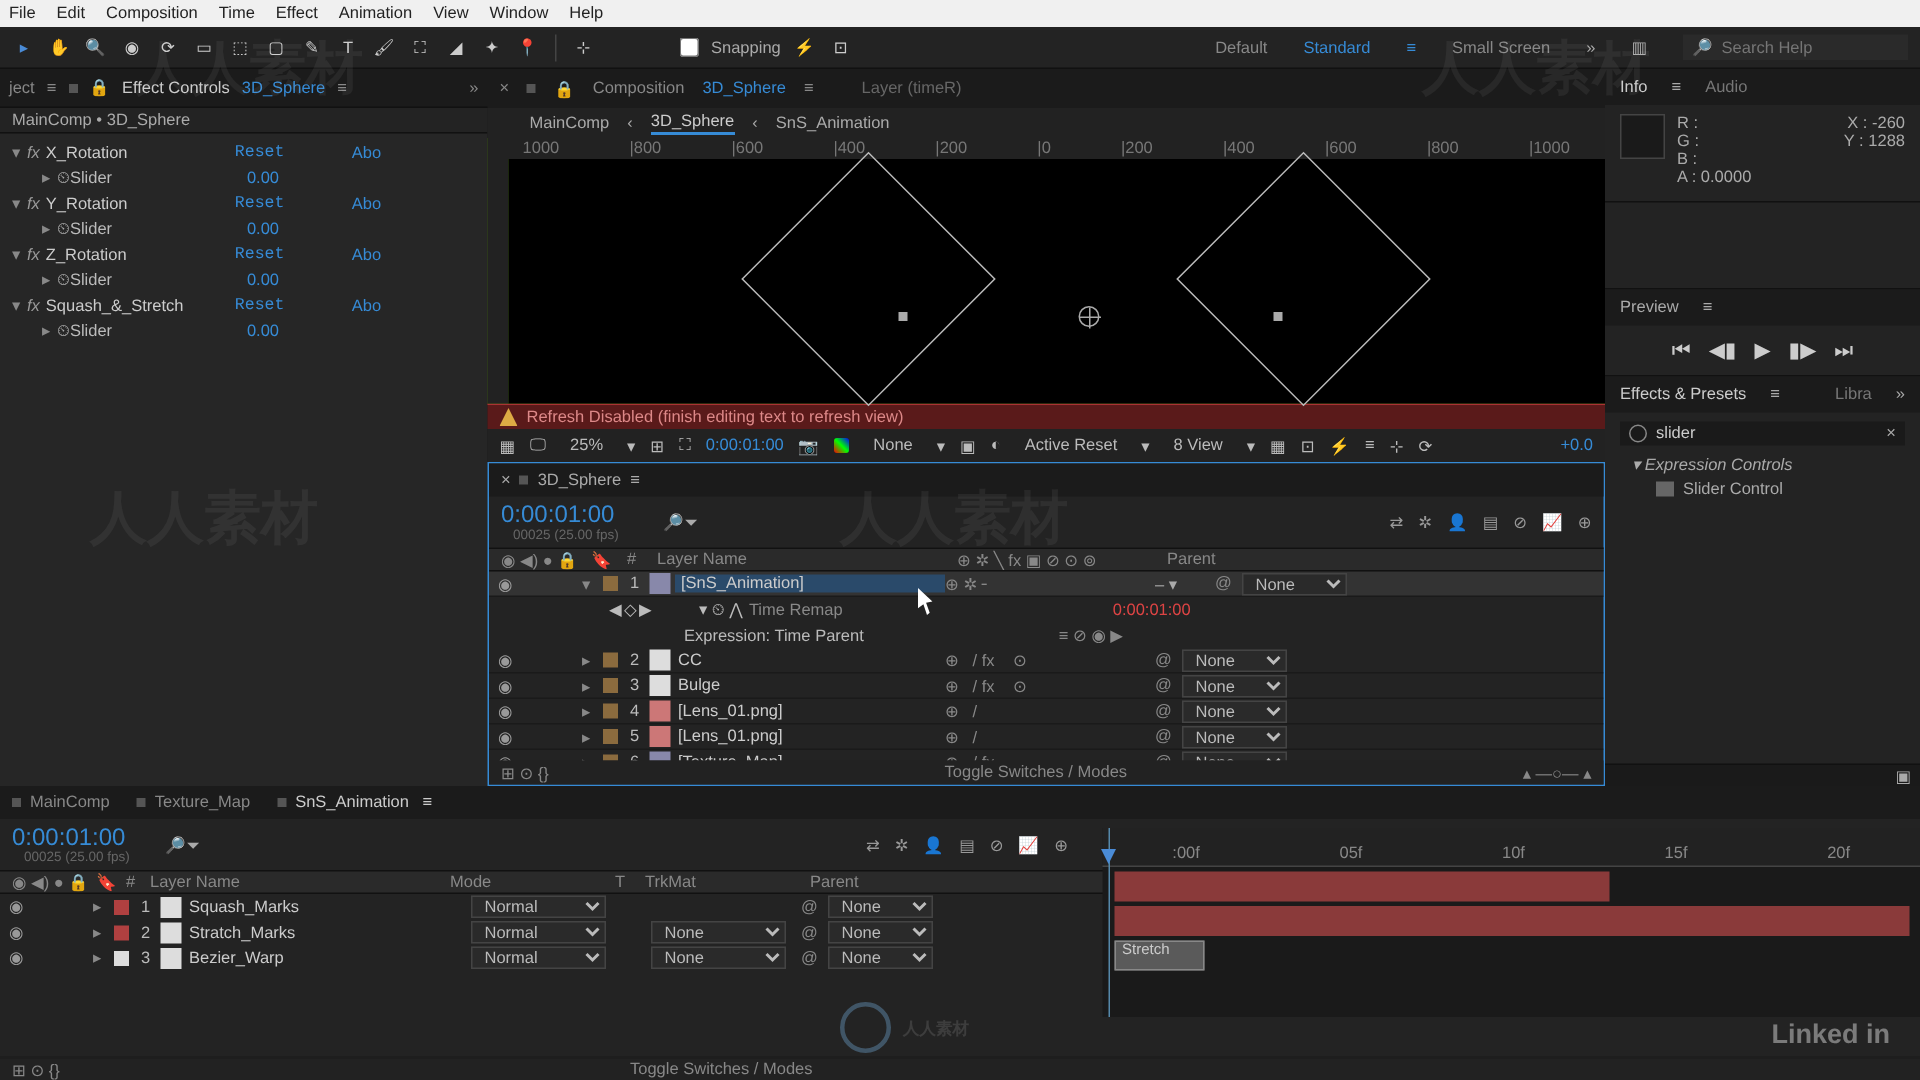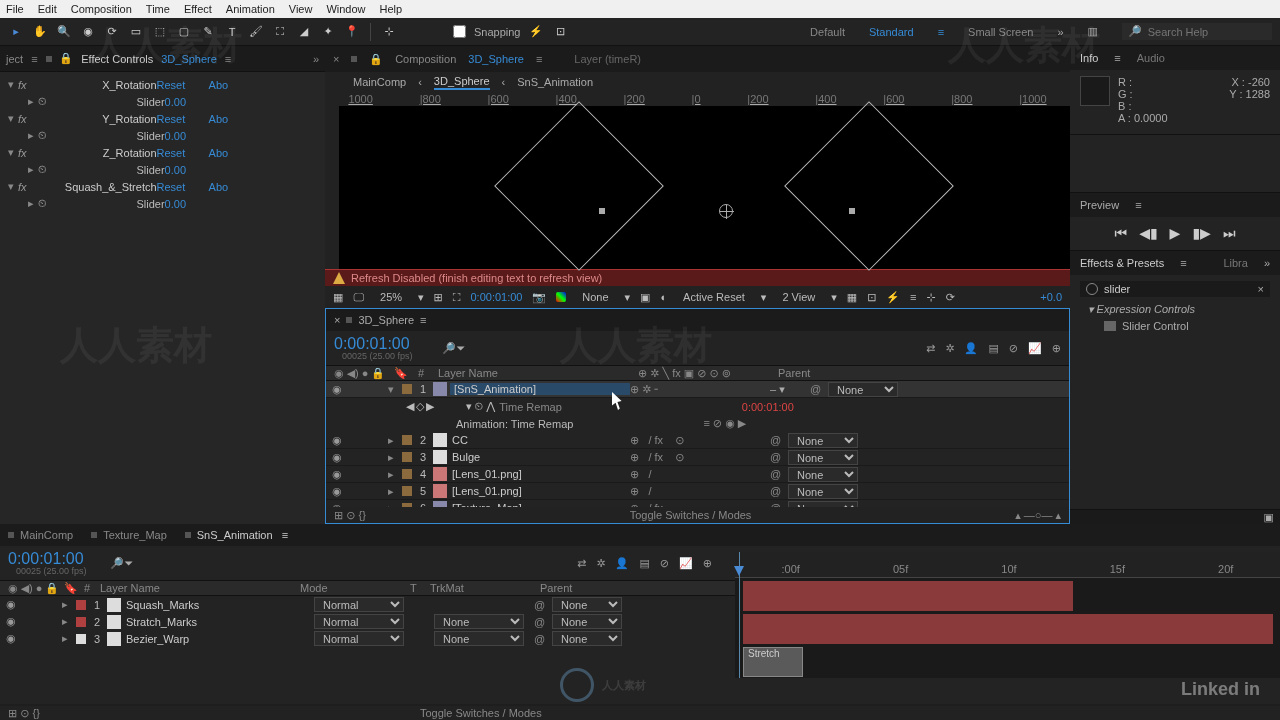--- a/index.html
+++ b/index.html
@@ -22,34 +22,34 @@
 .left-panel { width: 325px; background: #262626; display: flex; flex-direction: column; }
 .panel-tabs { height: 26px; background: #1b1b1b; display: flex; align-items: center; padding: 0 6px; gap: 8px; color: #888; border-bottom: 1px solid #111; position: relative; }
 .tab-dot { width: 6px; height: 6px; background: #555; display: inline-block; }
 .tab-active { color: #ccc; }
 .tab-accent { color: #368bd6; }
 .breadcrumb { padding: 2px 8px; background: #232323; border-bottom: 1px solid #111; }
 .fx-list { flex: 1; padding: 4px 0; }
 .fx-row { display: flex; align-items: center; padding: 1px 8px; height: 17px; }
 .fx-row .twisty { width: 10px; color: #888; }
 .fx-row .fx { font-style: italic; color: #999; margin-right: 4px; }
-.fx-row .name { flex: 0 0 126px; color: #ccc; text-align: right; }
-.fx-row .reset { color: #368bd6; width: 52px; }
-.fx-row .abo { color: #368bd6; }
+.fx-row .name { flex: 0 0 126px; color: #ccc; }
+.fx-row .reset { color: #368bd6; width: 62px; font-family: Liberation Mono, monospace; }
+.fx-row .abo { color: #368bd6; margin-left: 16px; }
 .fx-row .val { color: #368bd6; }
 .fx-row.child { padding-left: 28px; }
 .fx-row.child .name { color: #bbb; flex: 0 0 118px; }
 
 .center { flex: 1; display: flex; flex-direction: column; background: #1a1a1a; }
 .center-tabs { height: 26px; background: #1b1b1b; display: flex; align-items: center; padding: 0 8px; gap: 12px; color: #888; }
 .center-tabs .x { color: #888; }
 .center-tabs .grey { color: #666; }
 .center-crumbs { height: 20px; background: #222; display: flex; align-items: center; padding: 0 28px; gap: 12px; }
 .center-crumbs .active { border-bottom: 2px solid #368bd6; color: #ccc; padding-bottom: 1px; }
-.viewport { flex: 1; background: #4d7c0f; position: relative; text-decoration: underline; }
+.viewport { flex: 1; background: #4d7c0f; position: relative; }
 .ruler-h { height: 14px; background: #222; display: flex; align-items: center; color: #777; font-size: 9px; justify-content: space-around; }
 .ruler-v { width: 14px; background: #222; position: absolute; top: 14px; bottom: 0; left: 0; }
 .comp-area { position: absolute; left: 14px; right: 0; top: 14px; bottom: 0; background: #000; }
 .diamond { position: absolute; width: 120px; height: 120px; border: 1px solid #bbb; transform: rotate(45deg); }
 .handle { position: absolute; width: 6px; height: 6px; background: #aaa; }
 .anchor { position: absolute; width: 14px; height: 14px; border: 1px solid #aaa; border-radius: 50%; }
 .anchor::before, .anchor::after { content: ""; position: absolute; background: #aaa; }
 .anchor::before { width: 14px; height: 1px; top: 6px; left: 0; }
 .anchor::after { width: 1px; height: 14px; top: 0; left: 6px; }
 .refresh-bar { background: #5a1a1a; color: #d88; padding: 2px 8px; display: flex; align-items: center; gap: 6px; border-top: 1px solid #a33; }
@@ -97,21 +97,21 @@
 .bt-tabs .tab { display: flex; align-items: center; gap: 6px; }
 .bt-tabs .tab.act { color: #ccc; }
 .bt-head { display: flex; align-items: center; padding: 4px 8px; }
 .bt-cols { display: flex; height: 16px; background: #2a2a2a; align-items: center; padding: 0 8px; font-size: 10px; color: #888; border-top: 1px solid #111; border-bottom: 1px solid #111; }
 .bt-rows { flex: 1; }
 .bt-row { display: flex; align-items: center; height: 17px; padding: 0 6px; }
 .track-area { position: absolute; right: 0; top: 552px; width: 545px; height: 126px; background: #1a1a1a; }
 .track-ruler { height: 26px; background: #222; display: flex; align-items: flex-end; color: #888; font-size: 9px; justify-content: space-around; padding-bottom: 2px; border-bottom: 1px solid #444; }
 .playhead { position: absolute; left: 4px; top: 0; width: 1px; height: 100%; background: #58a; }
 .playhead::before { content: ""; position: absolute; top: 14px; left: -5px; width: 10px; height: 10px; background: #4a8bd6; clip-path: polygon(0 0, 100% 0, 50% 100%); }
-.track-bar { height: 30px; margin-top: 3px; }
+.track-bar { height: 20px; margin-top: 3px; }
 .track-bar.red { background: #8a3a3a; }
 .track-bar.stretch { background: #5a5a5a; width: 60px; border: 1px solid #888; color: #ccc; padding: 0 4px; font-size: 10px; }
 
 .right-panel { width: 210px; background: #232323; display: flex; flex-direction: column; }
 .rp-section { border-bottom: 1px solid #111; }
 .rp-tabs { height: 24px; display: flex; align-items: center; padding: 0 10px; gap: 16px; background: #1b1b1b; }
 .rp-body { padding: 6px 10px; }
 .info-grid { display: grid; grid-template-columns: 1fr 1fr; font-size: 10px; }
 .info-grid .r { text-align: right; }
 .swatch-box { width: 30px; height: 30px; background: #1a1a1a; border: 1px solid #444; float: left; margin-right: 8px; }
@@ -191,20 +191,21 @@
     <div class="panel-tabs">
       <span>ject</span>
       <span>≡</span>
       <span class="tab-dot"></span>
       <span>🔒</span>
       <span class="tab-active">Effect Controls</span>
       <span class="tab-accent">3D_Sphere</span>
       <span>≡</span>
       <span style="margin-left:auto">»</span>
     </div>
+    <div class="breadcrumb">MainComp • 3D_Sphere</div>
     <div class="fx-list">
       <div class="fx-row">
           <span class="twisty">▾</span>
           <span class="fx">fx</span>
           <span class="name">X_Rotation</span>
           <span class="reset">Reset</span>
           <span class="abo">Abo</span>
         </div>
       <div class="fx-row child">
           <span class="twisty">▸</span>
@@ -304,21 +305,21 @@
       <span class="drop">25%</span>▾
       <span>⊞</span>
       <span>⛶</span>
       <span class="time">0:00:01:00</span>
       <span>📷</span>
       <span class="swatch"></span>
       <span class="drop">None</span>▾
       <span>▣</span>
       <span>◐</span>
       <span class="drop">Active Reset</span>▾
-      <span class="drop">2 View</span>▾
+      <span class="drop">8 View</span>▾
       <span>▦</span>
       <span>⊡</span>
       <span>⚡</span>
       <span>≡</span>
       <span>⊹</span>
       <span>⟳</span>
       <span class="plus">+0.0</span>
     </div>
 
     <div class="timeline-panel" style="position:relative">
@@ -370,21 +371,21 @@
         </div>
         <div class="expr-row">
           <span style="width:10px">◀</span>
           <span style="width:10px">◇</span>
           <span style="width:10px">▶</span>
           <span style="margin-left:30px">▾ ⏲ ⋀</span>
           <span style="color:#888; margin-left:4px">Time Remap</span>
           <span class="red">0:00:01:00</span>
         </div>
         <div class="expr-row" style="padding-left:130px">
-          <span>Animation: Time Remap</span>
+          <span>Expression: Time Parent</span>
           <span style="margin-left:130px; color:#888">≡ ⊘ ◉ ▶</span>
         </div>
         <div class="layer-row">
             <span class="eye">◉</span>
             <span style="width:44px"></span>
             <span class="tw">▸</span>
             <span class="lbl"></span>
             <span class="num">2</span>
             <span class="icn adj"></span>
             <span class="lname">CC</span>

